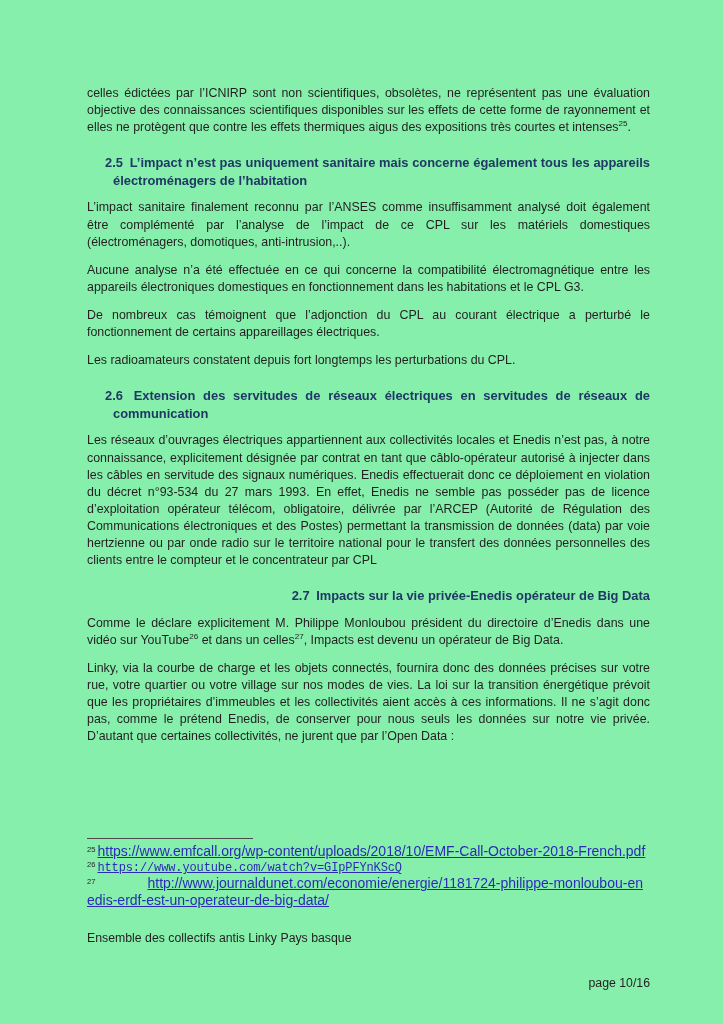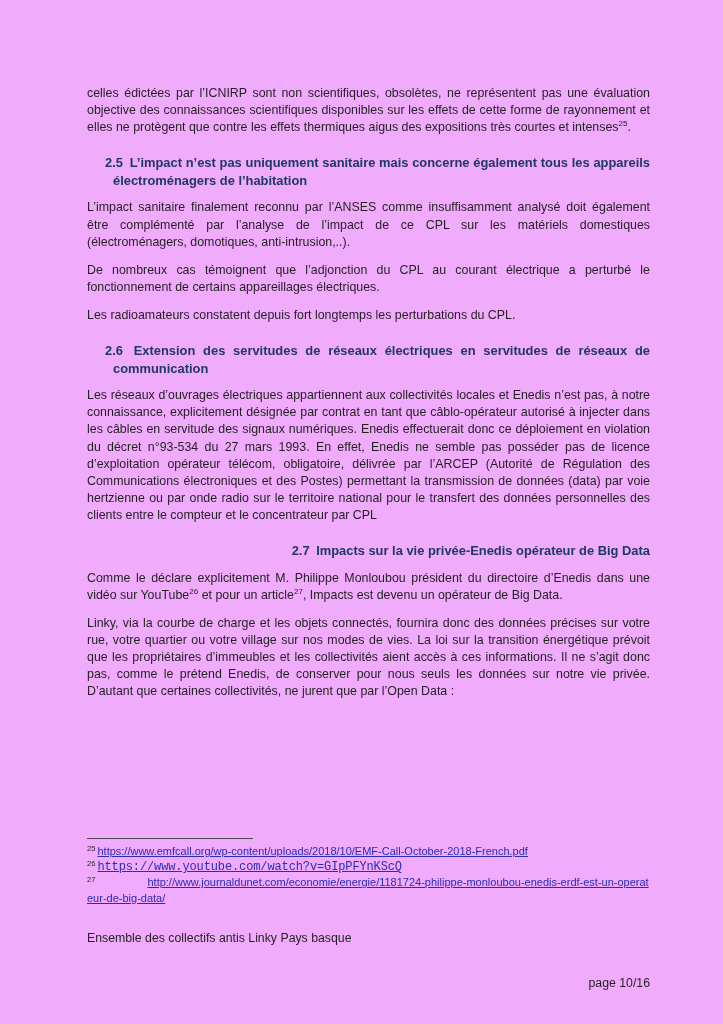--- a/index.html
+++ b/index.html
@@ -12,21 +12,21 @@
     height: 1024px;
     position: relative;
     font-family: "Liberation Sans", sans-serif;
     color: #231f20;
     overflow: hidden;
   }
 
   .page {
     position: absolute;
     inset: 0;
-    background: #f0abfc;
+    background: #86efac;
     padding: 85px 73px 0 87px;
     box-sizing: border-box;
   }
 
   .content {
     width: 563px;
   }
 
   p.body-text {
     margin: 0 0 11px 0;
@@ -109,21 +109,21 @@
     text-decoration: underline;
     font-family: Liberation Mono, monospace;
     font-size: 12px;
     letter-spacing: -0.12px;
     word-break: break-all;
   }
 
   .footnote.fn25 .link,
   .footnote.fn27 .link {
     font-family: "Liberation Sans", sans-serif;
-    font-size: 11px;
+    font-size: 14px;
     letter-spacing: 0;
     text-decoration: underline;
   }
 
   
   .footer {
     position: absolute;
     left: 87px;
     top: 930px;
     width: 563px;
@@ -149,32 +149,33 @@
 
 <div class="page">
   <div class="content">
 
     <p class="body-text"><span>celles édictées par l’ICNIRP sont non scientifiques, obsolètes, ne représentent pas une évaluation objective des connaissances scientifiques disponibles sur les effets de cette forme de rayonnement et elles ne protègent que contre les effets thermiques aigus des expositions très courtes et intenses</span><sup class="fn">25</sup>.</p>
 
     <h2 class="section-heading"><span class="num">2.5</span> <span>L’impact n’est pas uniquement sanitaire mais concerne également tous les appareils électroménagers de l’habitation</span></h2>
 
     <p class="body-text">L’impact sanitaire finalement reconnu par l’ANSES comme insuffisamment analysé doit également être complémenté par l’analyse de l’impact de ce CPL sur les matériels domestiques (électroménagers, domotiques, anti-intrusion,..).</p>
 
+    <p class="body-text">Aucune analyse n’a été effectuée en ce qui concerne la compatibilité électromagnétique entre les appareils électroniques domestiques en fonctionnement dans les habitations et le CPL G3.</p>
 
     <p class="body-text">De nombreux cas témoignent que l’adjonction du CPL au courant électrique a perturbé le fonctionnement de certains appareillages électriques.</p>
 
     <p class="body-text">Les radioamateurs constatent depuis fort longtemps les perturbations du CPL.</p>
 
     <h2 class="section-heading"><span class="num">2.6</span> <span>Extension des servitudes de réseaux électriques en servitudes de réseaux de communication</span></h2>
 
     <p class="body-text">Les réseaux d’ouvrages électriques appartiennent aux collectivités locales et Enedis n’est pas, à notre connaissance, explicitement désignée par contrat en tant que câblo-opérateur autorisé à injecter dans les câbles en servitude des signaux numériques. Enedis effectuerait donc ce déploiement en violation du décret n°93-534 du 27 mars 1993. En effet, Enedis ne semble pas posséder pas de licence d’exploitation opérateur télécom, obligatoire, délivrée par l’ARCEP (Autorité de Régulation des Communications électroniques et des Postes) permettant la transmission de données (data) par voie hertzienne ou par onde radio sur le territoire national pour le transfert des données personnelles des clients entre le compteur et le concentrateur par CPL</p>
 
     <h2 class="section-heading short"><span class="num">2.7</span> <span>Impacts sur la vie privée-Enedis opérateur de Big Data</span></h2>
 
-    <p class="body-text"><span>Comme le déclare explicitement M. Philippe Monloubou président du directoire d’Enedis dans une vidéo sur  YouTube</span><sup class="fn">26</sup><span> et pour un article</span><sup class="fn">27</sup><span>, Impacts est devenu un opérateur de Big Data.</span></p>
+    <p class="body-text"><span>Comme le déclare explicitement M. Philippe Monloubou président du directoire d’Enedis dans une vidéo sur  YouTube</span><sup class="fn">26</sup><span> et dans un celles</span><sup class="fn">27</sup><span>, Impacts est devenu un opérateur de Big Data.</span></p>
 
     <p class="body-text">Linky, via la courbe de charge et les objets connectés, fournira donc des données précises sur votre rue, votre quartier ou votre village sur nos modes de vies. La loi sur la transition énergétique prévoit que les propriétaires d’immeubles et les collectivités aient accès à ces informations. Il ne s’agit donc pas, comme le prétend Enedis, de conserver pour nous seuls les données sur notre vie privée. D’autant que certaines collectivités, ne jurent que par l’Open Data :</p>
 
   </div>
 </div>
 
 <div class="footnotes">
   <div class="footnote-rule"></div>
 
   <div class="footnote fn25"><span class="marker">25</span><span class="link">https://www.emfcall.org/wp-content/uploads/2018/10/EMF-Call-October-2018-French.pdf</span></div>

